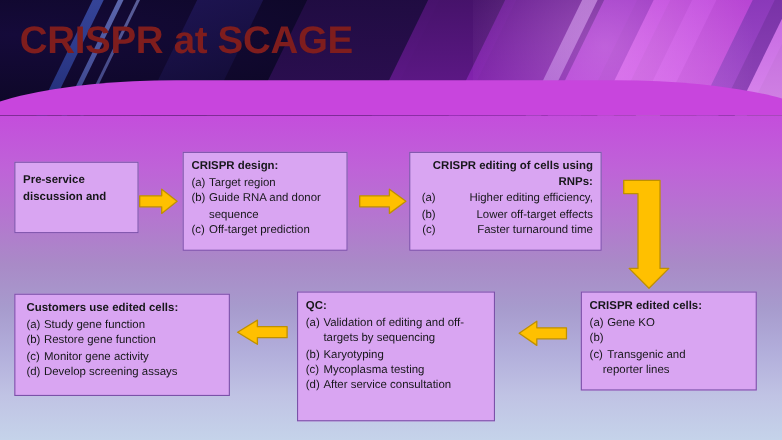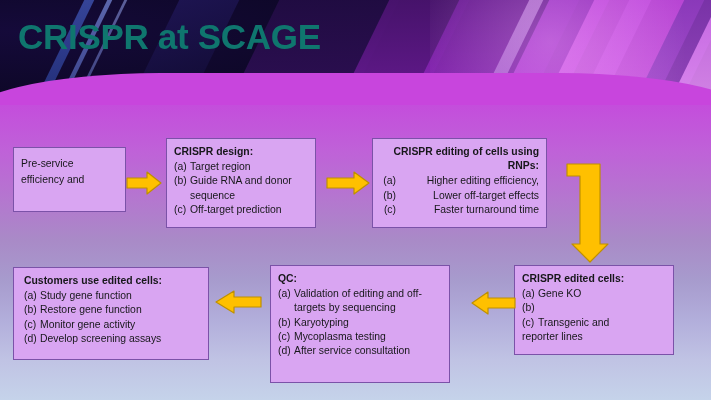--- a/index.html
+++ b/index.html
@@ -49,45 +49,45 @@
   .st11{left:95px;width:3px;background:linear-gradient(180deg,#aebcff,#3a49a8);opacity:.55;}
   .st12{left:250px;width:120px;background:linear-gradient(180deg,#1c0b3d,#3a1163);opacity:.9;}
   .st13{left:150px;width:60px;background:linear-gradient(160deg,#241a63,#0c0726);opacity:.8;}
   .glow{
     position:absolute;left:430px;top:-30px;width:300px;height:180px;
     background:radial-gradient(circle at 40% 40%, rgba(255,200,255,.30), rgba(255,200,255,0) 65%);
   }
 
   .title{
     position:absolute;left:18px;top:19px;
-    font-size:35px;font-weight:bold;color:#0f766e;
+    font-size:35px;font-weight:bold;color:#7f1d1d;
     letter-spacing:-0.3px;line-height:1;z-index:6;
     white-space:nowrap;
   }
 
   
   .box{
     position:absolute;box-sizing:border-box;
     background:#d9a5f2;border:1px solid #7b52a8;
     color:#17171a;font-size:10.4px;line-height:14.2px;
     padding:6px 7px 5px 7px;
   }
   .box .hd{font-weight:bold;display:block;margin-bottom:1px;}
   .box .li{display:flex;}
   .box .li .mk{flex:0 0 auto;min-width:16px;}
   .box .li .tx{flex:1 1 auto;}
-  .box .li.noindent{display:block;}
-
-  
-  #box-pre   {left:13px;  top:147px; width:113px; height:65px;  font-weight:normal; line-height:16px; padding-top:8px;}
+  .box .li.noindent{display:block;margin-left:12px;}
+
+  
+  #box-pre   {left:13px;  top:147px; width:113px; height:65px;  font-weight:bold; line-height:16px; padding-top:8px;}
   #box-design{left:166px; top:138px; width:150px; height:90px;}
   #box-edit  {left:372px; top:138px; width:175px; height:90px;text-align:right;}
   #box-cust  {left:13px;  top:267px; width:196px; height:93px;padding-left:10px;}
   #box-qc    {left:270px; top:265px; width:180px; height:118px;}
-  #box-cells {left:514px; top:265px; width:160px; height:90px;}
+  #box-cells {left:528px; top:265px; width:160px; height:90px;}
 
   
   .arrow{position:absolute;}
   .arrow svg{display:block;}
 
   #arrow-1{left:126px;top:170px;}
   #arrow-2{left:326px;top:170px;}
   #arrow-3{left:566px;top:158px;}
   #arrow-4{left:470px;top:290px;}
   #arrow-5{left:214px;top:289px;}
@@ -115,21 +115,21 @@
       <div class="st st10"></div>
       <div class="st st11"></div>
       <div class="glow"></div>
     </div>
   </div>
 
   <div class="title">CRISPR at SCAGE</div>
 
   <div class="box" id="box-pre">
     <div>Pre-service</div>
-    <div>efficiency and</div>
+    <div>discussion and</div>
   </div>
 
   <div class="arrow" id="arrow-1">
     <svg width="36" height="26" viewBox="0 0 36 26">
       <polygon points="1,8 21,8 21,2 35,13 21,24 21,18 1,18" fill="#ffc000" stroke="#bf9000" stroke-width="1.2" stroke-linejoin="round"></polygon>
     </svg>
   </div>
 
   <div class="box" id="box-design">
     <span class="hd">CRISPR design:</span>

